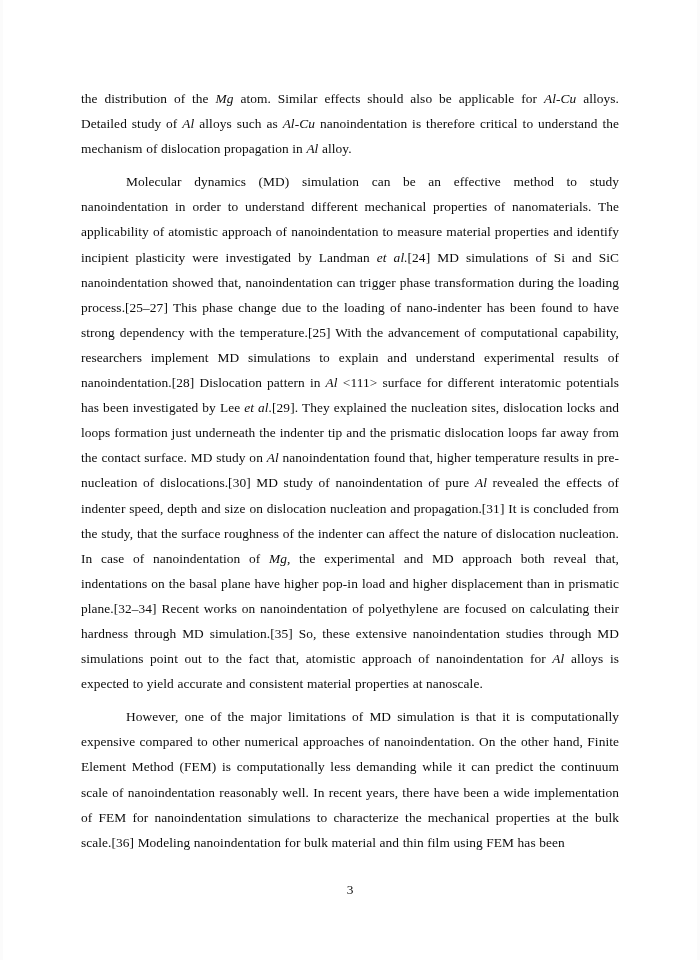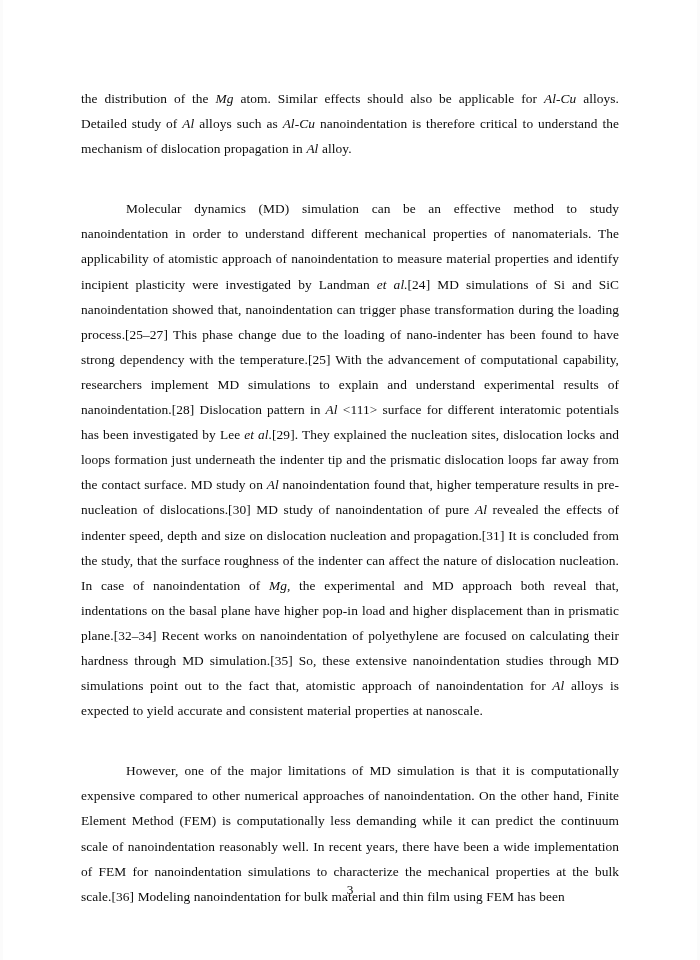--- a/index.html
+++ b/index.html
@@ -48,21 +48,21 @@
     line-height: 25.1px;
     letter-spacing: 0.005em;
     word-spacing: 0.01em;
     hyphens: none;
     -webkit-hyphens: none;
   }
   p.indent {
     text-indent: 45px;
   }
   p.gap-para {
-    margin-top: 35px;
+    margin-top: 8px;
     font-family: Liberation Serif, serif;
   }
 
   i.term {
     font-style: italic;
   }
 
   .page-number {
     position: absolute;
     left: 0;

